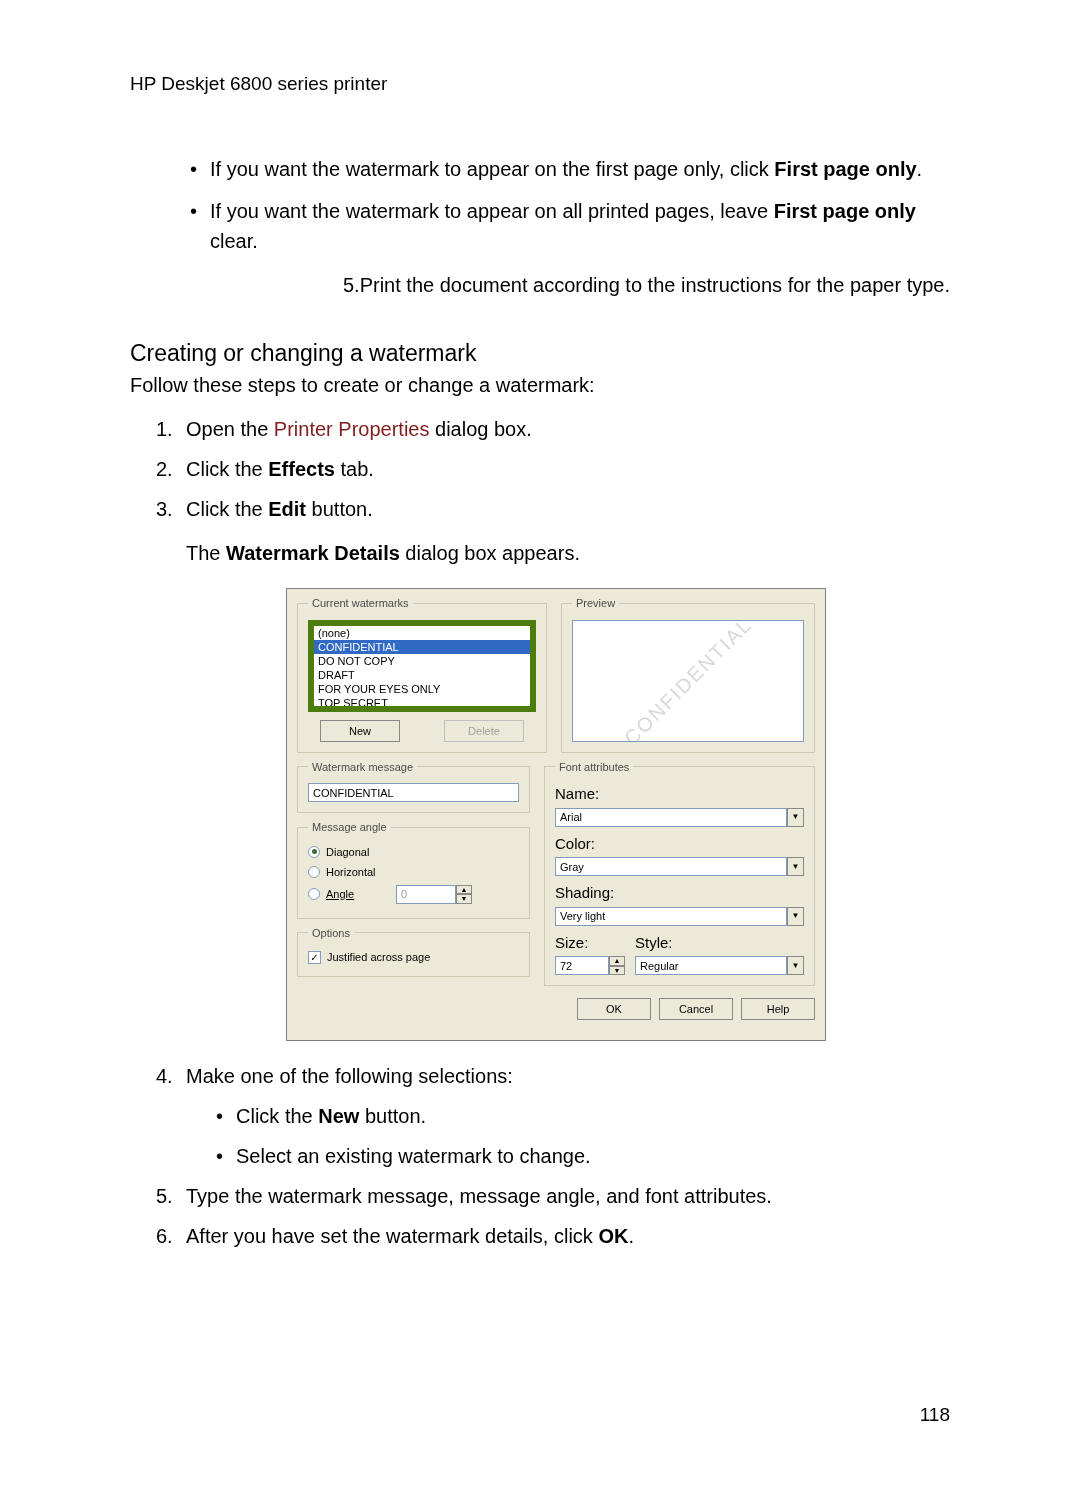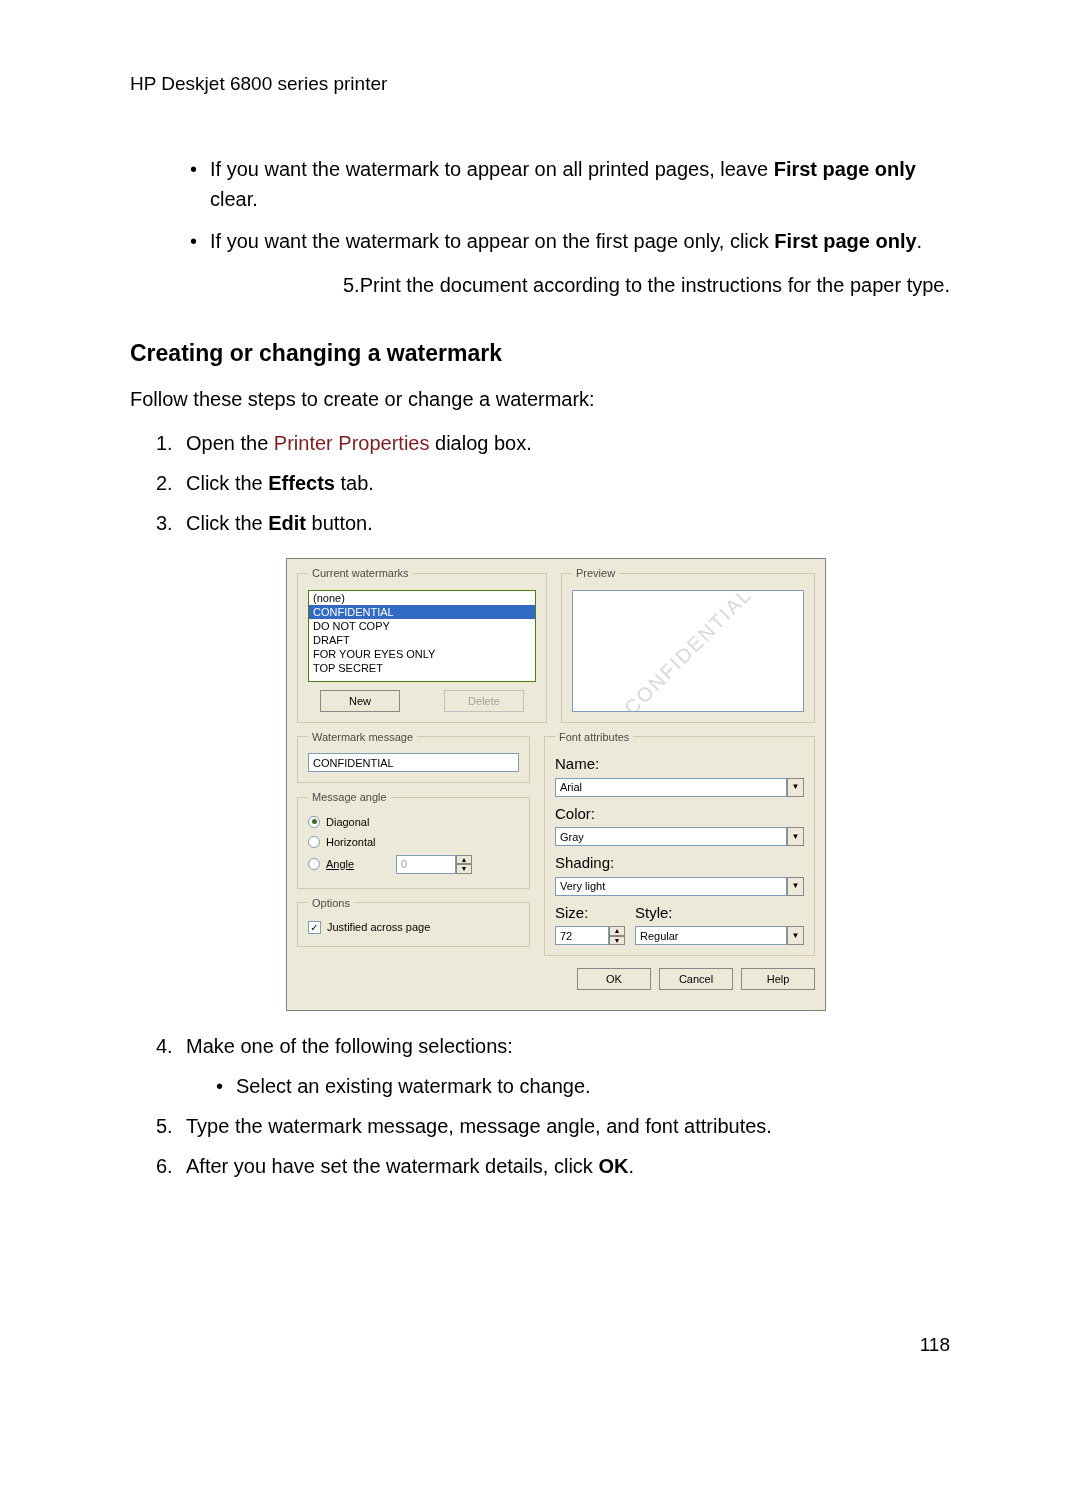--- a/index.html
+++ b/index.html
@@ -33,22 +33,21 @@
     }
     .bold { font-weight: bold; }
     .step5 {
       margin-left: 26px;
       margin-bottom: 36px;
       text-align: right;
     }
     .step5 .num { display:inline-block; width:28px;}
     h2.section {
       font-size: 23px;
-      font-weight: bold;
-      margin-bottom: 14px;
+      font-weight: normal;
     }
     p.intro { margin-bottom: 14px; }
     ol.steps {
       list-style: none;
       margin-left: 26px;
     }
     ol.steps li {
       margin-bottom: 10px;
       padding-left: 30px;
       position: relative;
@@ -79,21 +78,21 @@
     }
     fieldset.grp legend {
       font-size: 11px;
       padding: 0 4px;
       color: #4a4a4a;
     }
     .col-left { width: 250px; }
     .col-right { flex:1; }
     .listbox {
       background: #fff;
-      border: 1px solid #4d7c0f;
+      border: 6px solid #4d7c0f;
       height: 92px;
       width: 100%;
       overflow: hidden;
       margin-bottom: 8px;
     }
     .listbox .item {
       padding: 0 4px;
       font-size: 11px;
       line-height: 14px;
       white-space: nowrap;
@@ -175,24 +174,24 @@
       left:0;
     }
   </style>
 </head>
 <body>
 
 <div class="header-title">HP Deskjet 6800 series printer</div>
 
 <ul class="bullets">
   <li>
+    <span>If you want the watermark to appear on the first page only, click </span><span class="bold">First page only</span><span>.</span>
+  </li>
+  <li>
     <span>If you want the watermark to appear on all printed pages, leave </span><span class="bold">First page only</span><span> clear.</span>
-  </li>
-  <li>
-    <span>If you want the watermark to appear on the first page only, click </span><span class="bold">First page only</span><span>.</span>
   </li>
 </ul>
 
 <div class="step5">
   <span class="num">5.</span><span>Print the document according to the instructions for the paper type.</span>
 </div>
 
 <h2 class="section">Creating or changing a watermark</h2>
 <p class="intro">Follow these steps to create or change a watermark:</p>
 
@@ -201,20 +200,23 @@
     <span class="num">1.</span>
     <span>Open the </span><span class="link">Printer Properties</span><span> dialog box.</span>
   </li>
   <li>
     <span class="num">2.</span>
     <span>Click the </span><span class="bold">Effects</span><span> tab.</span>
   </li>
   <li>
     <span class="num">3.</span>
     <span>Click the </span><span class="bold">Edit</span><span> button.</span>
+    <div class="indent-text" style="margin-left:0;">
+      <span>The </span><span class="bold">Watermark Details</span><span> dialog box appears.</span>
+    </div>
 
     
     <div class="dialog-wrap">
       <div class="row">
         <fieldset class="grp col-left">
           <legend>Current watermarks</legend>
           <div class="listbox">
             <div class="item">(none)</div>
             <div class="item selected">CONFIDENTIAL</div>
             <div class="item">DO NOT COPY</div>
@@ -322,20 +324,23 @@
         <button class="btn">Cancel</button>
         <button class="btn">Help</button>
       </div>
     </div>
   </li>
 
   <li>
     <span class="num">4.</span>
     <span>Make one of the following selections:</span>
     <ul class="sub-bullets">
+      <li>
+        <span>Click the </span><span class="bold">New</span><span> button.</span>
+      </li>
       <li>Select an existing watermark to change.</li>
     </ul>
   </li>
   <li>
     <span class="num">5.</span>
     <span>Type the watermark message, message angle, and font attributes.</span>
   </li>
   <li>
     <span class="num">6.</span>
     <span>After you have set the watermark details, click </span><span class="bold">OK</span><span>.</span>

